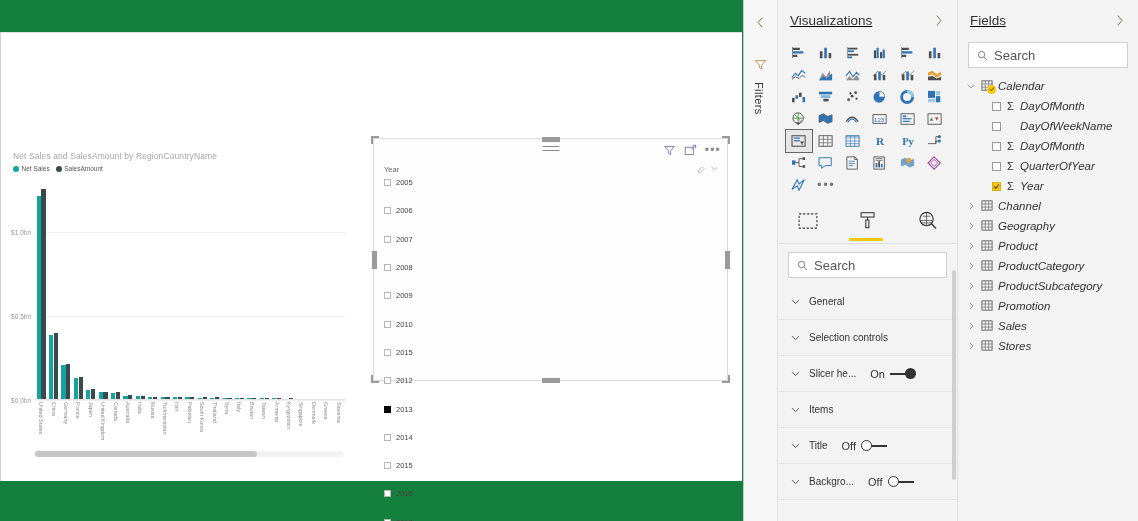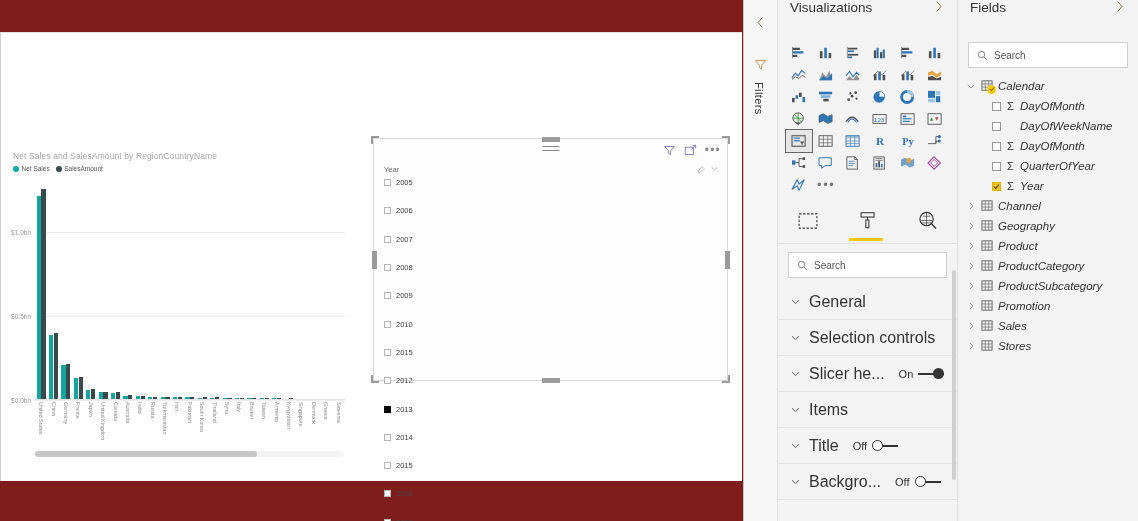--- a/index.html
+++ b/index.html
@@ -8,21 +8,21 @@
     font-family: "Liberation Sans", sans-serif;
     background: #ffffff;
     overflow: hidden;
   }
   #app { position: relative; width: 1138px; height: 521px; display: flex; }
 
   
   #canvas-area {
     position: relative;
     width: 744px; height: 521px;
-    background: #7f1d1d;
+    background: #15803d;
     border-right: 1px solid #c8c8c8;
     overflow: hidden;
   }
   #page-canvas {
     position: absolute;
     left: 0; top: 32px;
     width: 742px; height: 449px;
     background: #ffffff;
     border-left: 1px solid #d0d0d0;
     border-top: 1px solid #e2e2e2;
@@ -146,22 +146,22 @@
     letter-spacing: .4px;
   }
 
   
   #viz-pane {
     width: 180px; height: 521px; background: #f3f3f3;
     border-right: 1px solid #e0e0e0;
     position: relative; overflow: hidden;
   }
   .pane-head {
-    height: 40px; display: flex; 
-    justify-content: space-between; padding: 0 12px;
+    height: 40px; display: flex; align-items: center;
+    justify-content: space-between; padding: 0 12px; text-decoration: underline;
   }
   .pane-title { font-size: 13.5px; color: #333; }
   .icon-grid {
     display: grid; grid-template-columns: repeat(6, 1fr);
     gap: 0px; padding: 2px 8px 0 8px;
   }
   .vcell {
     width: 26px; height: 22px;
     display: flex; align-items: center; justify-content: center;
     cursor: pointer;
@@ -176,29 +176,29 @@
   }
   .tab-ind {
     position: absolute; bottom: 2px; left: 71px;
     width: 34px; height: 3px; background: #f2c811; border-radius: 1px;
   }
   .search-wrap { padding: 8px 10px 6px 10px; }
   .search-box {
     height: 26px; background: #fff; border: 1px solid #d0d0d0;
     display: flex; align-items: center; gap: 6px; padding: 0 8px;
   }
-  .search-box span { font-size: 10px; color: #555; }
+  .search-box span { font-size: 13px; color: #555; }
 
   .fmt-list { position: relative; }
   .fmt-row {
     height: 36px; border-bottom: 1px solid #e4e4e4;
     display: flex; align-items: center; padding: 0 12px; gap: 8px;
     background: #f3f3f3; cursor: pointer;
   }
-  .fmt-label { font-size: 16px; color: #333; flex: 0 0 auto; }
+  .fmt-label { font-size: 10px; color: #333; flex: 0 0 auto; }
   .toggle-wrap { display: flex; align-items: center; gap: 5px; margin-left: 6px; }
   .toggle-state { font-size: 11px; color: #333; }
   .tg { position: relative; width: 26px; height: 11px; }
   .tg .track { position: absolute; top: 5px; left: 0; width: 26px; height: 1.5px; background: #333; }
   .tg .knob {
     position: absolute; top: 0; width: 11px; height: 11px; border-radius: 50%;
   }
   .tg.on .knob { right: 0; background: #333; }
   .tg.off .knob { left: 0; background: #fff; border: 1.5px solid #333; }
   .pane-scroll {

